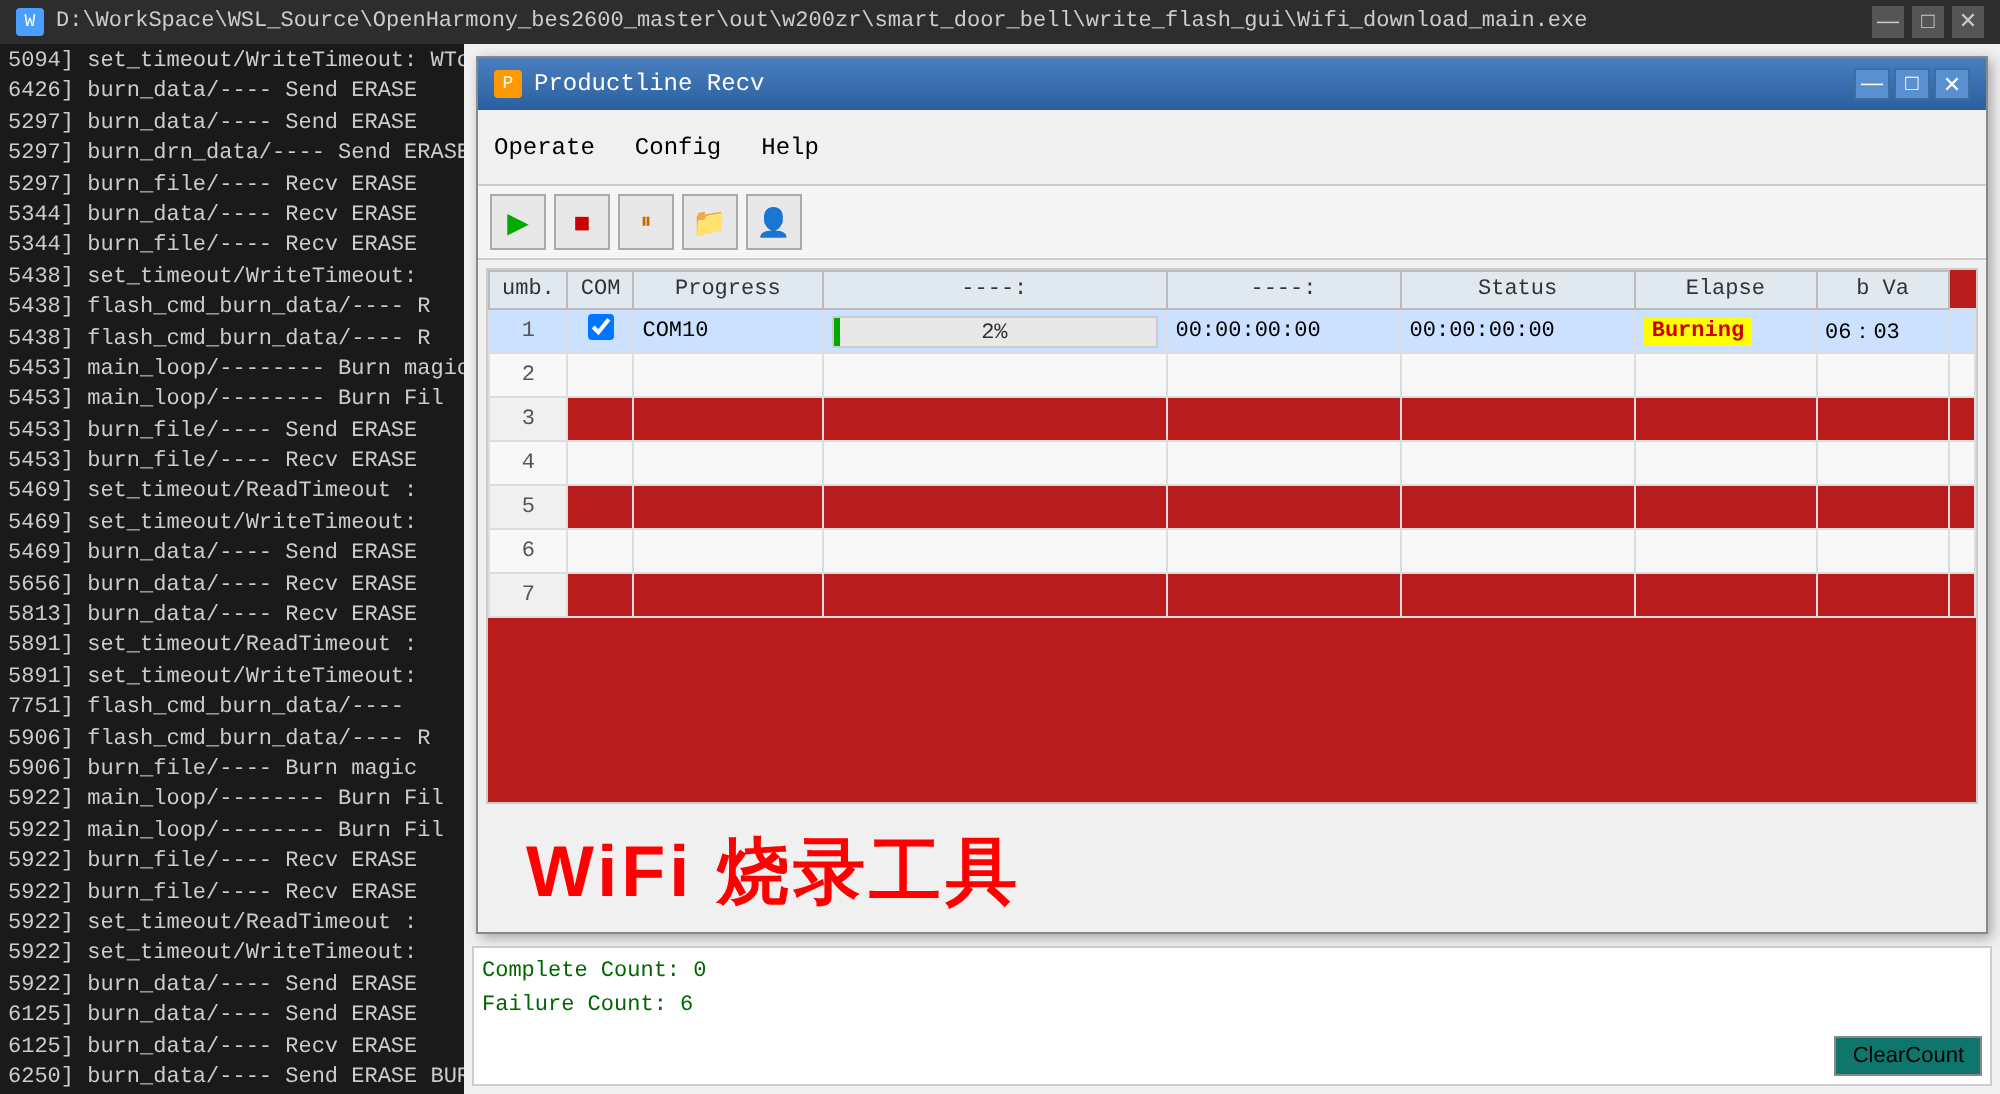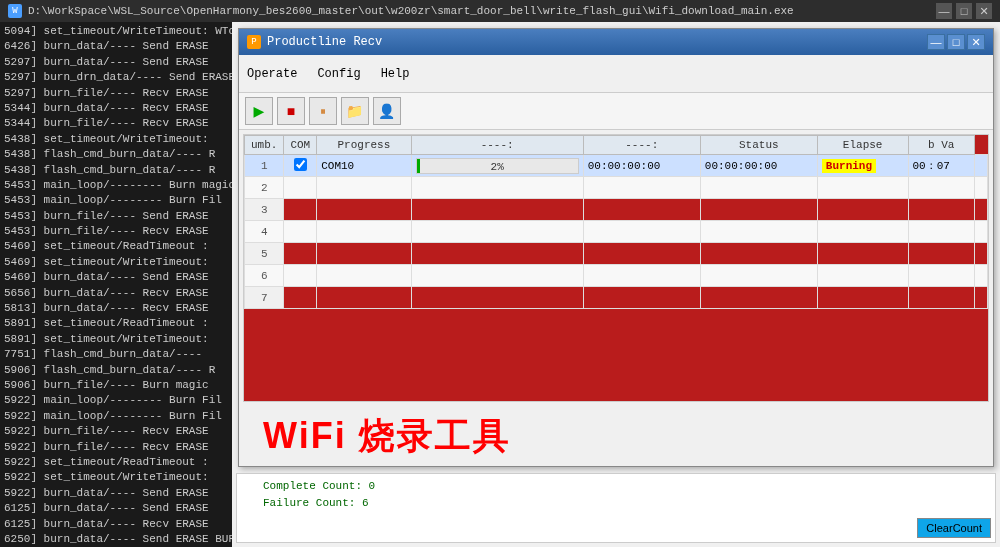--- a/index.html
+++ b/index.html
@@ -275,24 +275,23 @@
       font-size: 11px;
       color: #333;
       position: relative;
       display: flex;
       align-items: flex-start;
       justify-content: space-between;
     }
     .console-text {
       color: #006600;
       line-height: 1.5;
-      margin-left: 22px;
     }
     .clear-count-btn {
-      background: #0ea5e9;
+      background: #0f766e;
       border: 1px solid #888;
       padding: 3px 8px;
       cursor: pointer;
       font-size: 11px;
       align-self: flex-end;
     }
 
     
     .row-num {
       text-align: center;
@@ -412,21 +411,21 @@
                 <td>COM10</td>
                 <td style="min-width: 120px;">
                   <div class="progress-container">
                     <div class="progress-bar" style="width: 2%;"></div>
                     <div class="progress-text">2%</div>
                   </div>
                 </td>
                 <td>00:00:00:00</td>
                 <td>00:00:00:00</td>
                 <td><span class="status-burning">Burning</span></td>
-                <td>00：07</td>
+                <td>06：03</td>
                 <td></td>
               </tr>
               <tr>
                 <td class="row-num">2</td>
                 <td class="check-cell"></td>
                 <td></td>
                 <td style="min-width: 120px;"></td>
                 <td></td>
                 <td></td>
                 <td></td>

